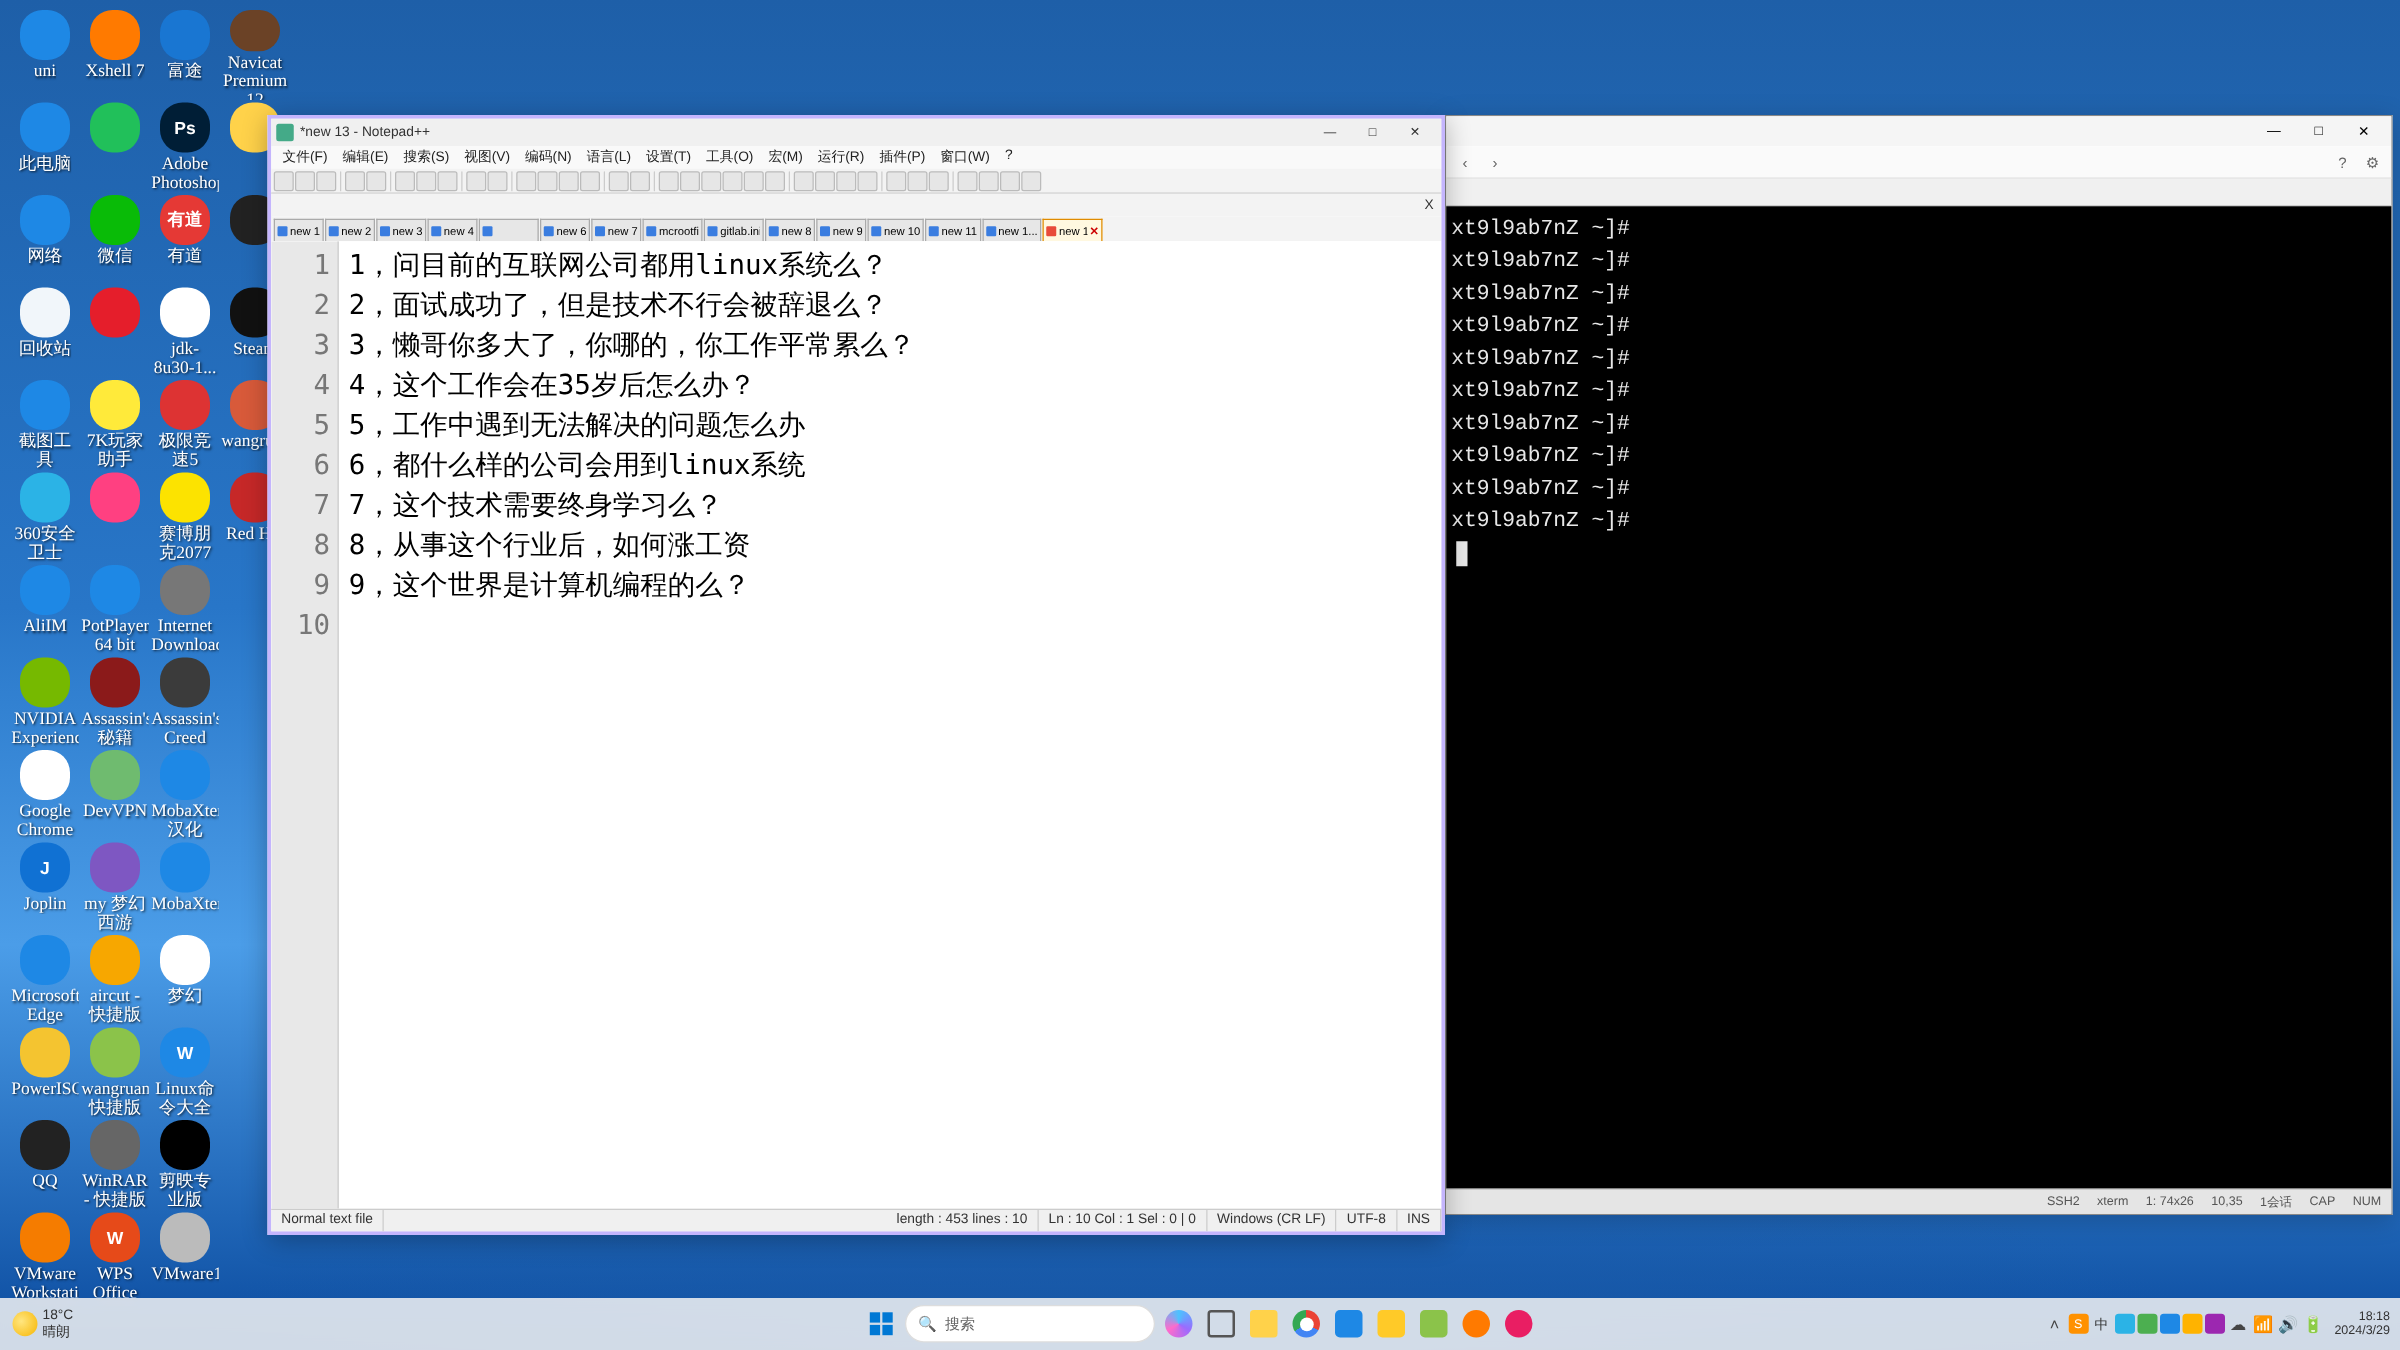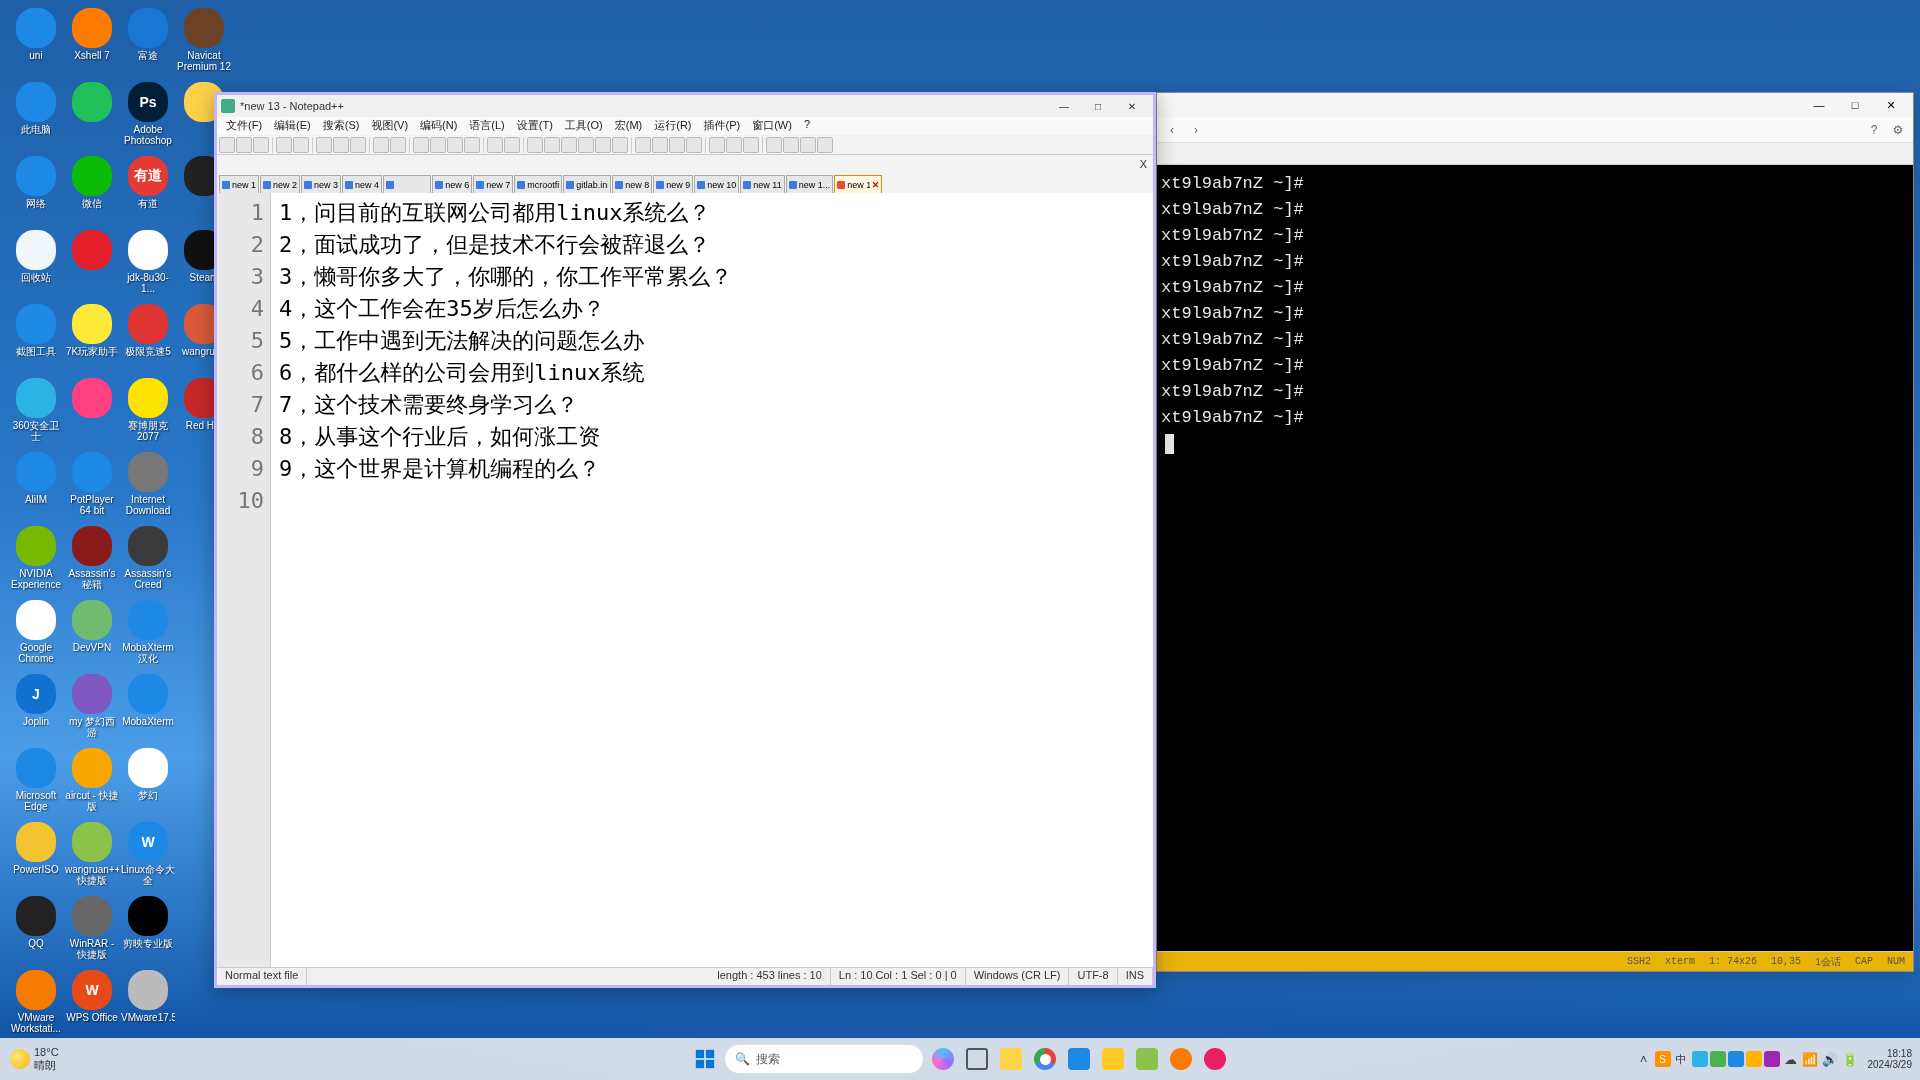--- a/index.html
+++ b/index.html
@@ -3,21 +3,21 @@
 <meta charset="utf-8">
 <style>
 * { margin: 0; padding: 0; box-sizing: border-box; }
 body { font-family: "Segoe UI", Tahoma, sans-serif; width: 1920px; height: 1080px; overflow: hidden; position: relative; background: linear-gradient(180deg, #1e5fa8 0%, #2876c8 45%, #4b9de8 70%, #0a4a9e 100%); }
 .desktop { position: absolute; inset: 0; }
 .desktop-bg-swirl { position: absolute; left: 0; right: 0; bottom: 0; height: 200px; background: radial-gradient(ellipse at 50% 100%, #1a5aa8 0%, transparent 60%); }
 
 .desktop-icons { position: absolute; top: 8px; left: 8px; width: 220px; display: grid; grid-template-columns: repeat(4, 56px); grid-auto-rows: 72px; gap: 2px 0; }
 .dicon { display: flex; flex-direction: column; align-items: center; cursor: pointer; user-select: none; }
 .dicon .box { width: 40px; height: 40px; border-radius: 18px; display: flex; align-items: center; justify-content: center; font-size: 14px; color: #fff; font-weight: bold; }
-.dicon span { font-size: 10px; color: #fff; text-align: center; text-shadow: 1px 1px 2px rgba(0,0,0,.8); line-height: 1.1; margin-top: 2px; max-width: 54px; overflow: hidden; }
+.dicon span { font-size: 14px; color: #fff; text-align: center; text-shadow: 1px 1px 2px rgba(0,0,0,.8); line-height: 1.1; margin-top: 2px; max-width: 54px; overflow: hidden; font-family: Liberation Serif, serif; }
 
 .npp { position: absolute; left: 214px; top: 92px; width: 942px; height: 896px; background: #fff; border: 3px solid #c4b5fd; box-shadow: 0 4px 20px rgba(0,0,0,.3); display: flex; flex-direction: column; }
 .npp-title { height: 22px; background: #f0f0f0; display: flex; align-items: center; padding: 0 4px; font-size: 11px; color: #333; }
 .npp-title .ico { width: 14px; height: 14px; background: #4a8; border-radius: 2px; margin-right: 5px; }
 .npp-title .sp { flex: 1; }
 .npp-title .wbtn { width: 34px; height: 18px; display: flex; align-items: center; justify-content: center; font-size: 10px; cursor: pointer; }
 .npp-menu { height: 18px; background: #f9f9f9; display: flex; padding: 0 4px; font-size: 11px; color: #222; gap: 2px; }
 .npp-menu div { padding: 1px 5px; cursor: pointer; }
 .npp-tool { height: 20px; background: #f3f3f3; border-bottom: 1px solid #ccc; display: flex; align-items: center; padding: 0 2px; gap: 1px; }
 .tbtn { width: 16px; height: 16px; background: #e6e6e6; border: 1px solid #bbb; border-radius: 2px; cursor: pointer; }
@@ -37,21 +37,21 @@
 .npp-status .sp { flex: 1; border-right: none; }
 
 .term { position: absolute; left: 1156px; top: 92px; width: 758px; height: 880px; background: #fff; border: 1px solid #888; box-shadow: 0 4px 20px rgba(0,0,0,.2); display: flex; flex-direction: column; }
 .term-title { height: 24px; background: #f5f5f5; display: flex; align-items: center; justify-content: flex-end; padding: 0 4px; font-size: 12px; }
 .term-title .wbtn { width: 36px; height: 20px; display: flex; align-items: center; justify-content: center; font-size: 11px; cursor: pointer; }
 .term-tool { height: 26px; background: #fafafa; border-bottom: 1px solid #ddd; display: flex; align-items: center; padding: 0 6px; gap: 6px; font-size: 12px; color: #555; }
 .ttbtn { width: 18px; height: 18px; display: flex; align-items: center; justify-content: center; cursor: pointer; color: #666; border-radius: 3px; }
 .term-tabstrip { height: 22px; background: #f0f0f0; border-bottom: 1px solid #ccc; }
 .term-body { flex: 1; background: #000; color: #e8e8e8; font-family: Consolas, "Courier New", monospace; font-size: 17px; line-height: 26px; padding: 6px 4px; overflow: hidden; white-space: pre; }
 .term-body .cursor { display:inline-block; width:9px; height:20px; background:#e8e8e8; vertical-align:middle; margin-left:4px; }
-.term-status { height: 20px; background: #eab308; border-top: 1px solid #ccc; display: flex; align-items: center; justify-content: flex-end; font-size: 10px; color: #555; padding: 0 8px; gap: 14px; font-family: Liberation Mono, monospace; }
+.term-status { height: 20px; background: #e5e5e5; border-top: 1px solid #ccc; display: flex; align-items: center; justify-content: flex-end; font-size: 10px; color: #555; padding: 0 8px; gap: 14px; }
 
 .taskbar { position: absolute; left: 0; right: 0; bottom: 0; height: 42px; background: rgba(243,243,243,.85); backdrop-filter: blur(8px); display: flex; align-items: center; }
 .taskbar-center { position: absolute; left: 50%; transform: translateX(-50%); display: flex; align-items: center; gap: 4px; }
 .tbicon { width: 30px; height: 30px; border-radius: 4px; display: flex; align-items: center; justify-content: center; cursor: pointer; }
 .tbicon svg, .tbicon .g { width: 22px; height: 22px; }
 .search-box { width: 200px; height: 30px; background: #fff; border-radius: 15px; display: flex; align-items: center; padding: 0 10px; font-size: 12px; color: #666; gap: 6px; border: 1px solid #ddd; }
 .taskbar-left { position: absolute; left: 10px; display: flex; align-items: center; gap: 4px; font-size: 11px; color: #333; }
 .weather-ico { width: 20px; height: 20px; background: radial-gradient(circle at 35% 40%, #ffe680, #f7b500); border-radius: 50%; }
 .taskbar-right { position: absolute; right: 8px; display: flex; align-items: center; gap: 2px; font-size: 11px; color: #333; }
 .tray { width: 18px; height: 18px; display: flex; align-items: center; justify-content: center; cursor: pointer; font-size: 13px; color: #444; }

